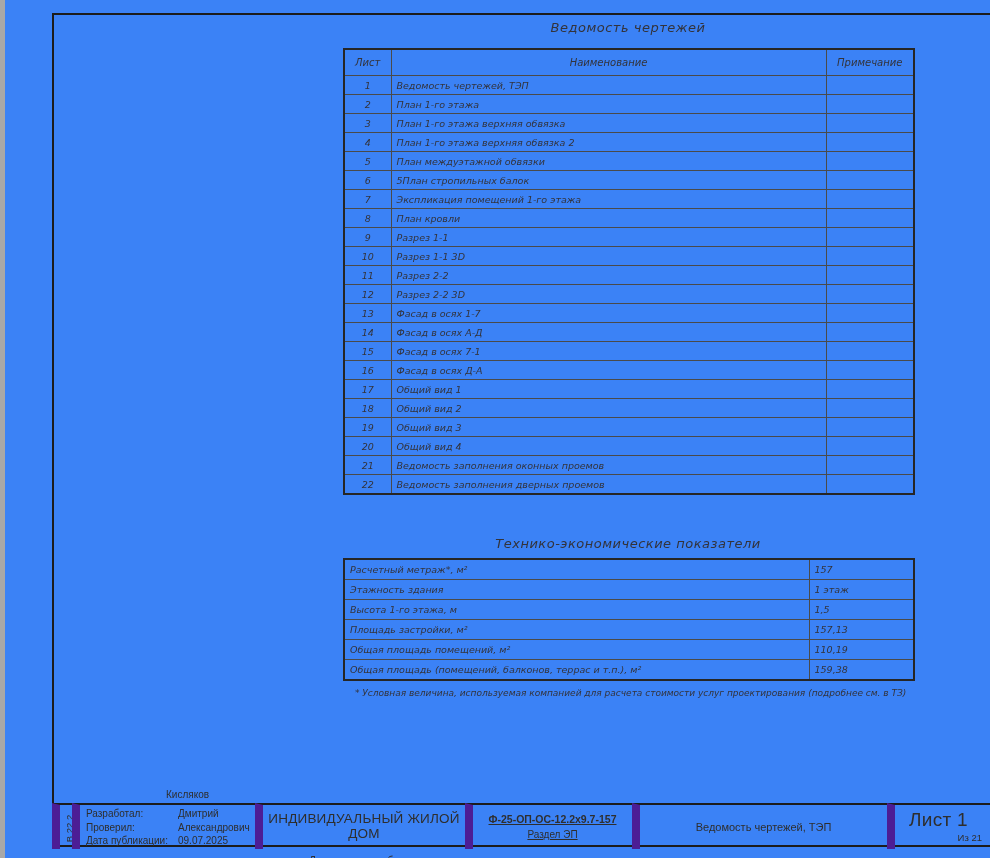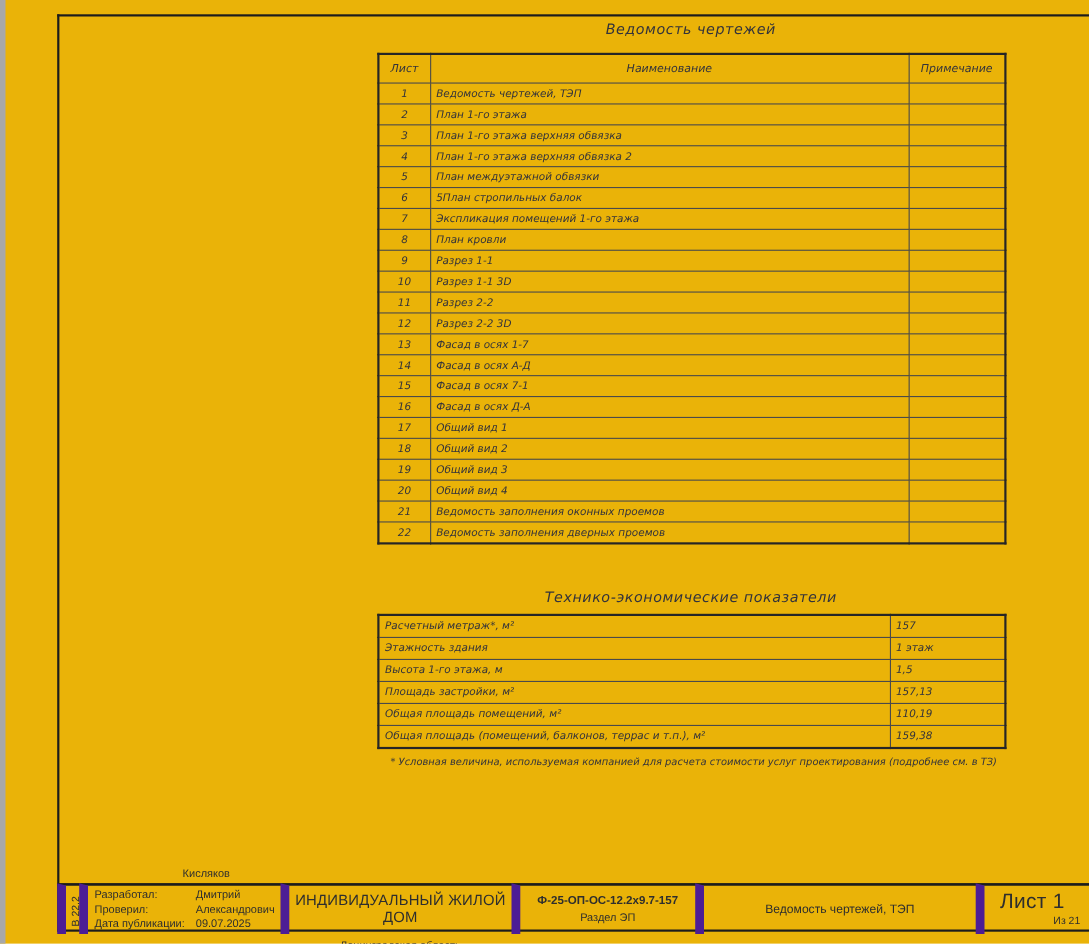--- a/index.html
+++ b/index.html
@@ -8,21 +8,21 @@
     background: #ffffff;
     width: 990px;
     height: 858px;
     overflow: hidden;
     font-family: "DejaVu Sans", sans-serif;
   }
   .page {
     position: relative;
     width: 990px;
     height: 858px;
-    background: #eab308;
+    background: #3b82f6;
   }
   .left-strip {
     position: absolute;
     left: 0; top: 0;
     width: 5px; height: 858px;
     background: #a8a8a8;
   }
   .frame {
     position: absolute;
     left: 52px; top: 13px;
@@ -129,21 +129,21 @@
   #tb-people { padding-top: 2px; }
   .above-name {
     position: absolute;
     left: 166px; top: 789px;
     font-size: 10px;
     color: #2e2e2e;
   }
   #tb-project { text-align: center; }
   .project-main { font-size: 13.5px; font-weight: 400; margin-top: 6px; letter-spacing: 0.2px; }
   .project-sub  { font-size: 10px; margin-top: 14px; }
-  #tb-code { text-align: center; }
+  #tb-code { text-align: center; text-decoration: underline; }
   .code-main { font-size: 10.5px; font-weight: 700; margin-top: 8px; }
   .code-sub  { font-size: 10px; margin-top: 4px; }
   #tb-name { text-align: center; }
   .sheet-name { font-size: 11px; margin-top: 16px; }
   #tb-sheet { text-align: right; padding-right: 8px; }
   .sheet-big { font-size: 19px; margin-top: 4px; letter-spacing: 0.3px; text-align: center; }
   .sheet-of  { font-size: 9.5px; margin-top: 1px; }
 </style>
 </head>
 <body>

